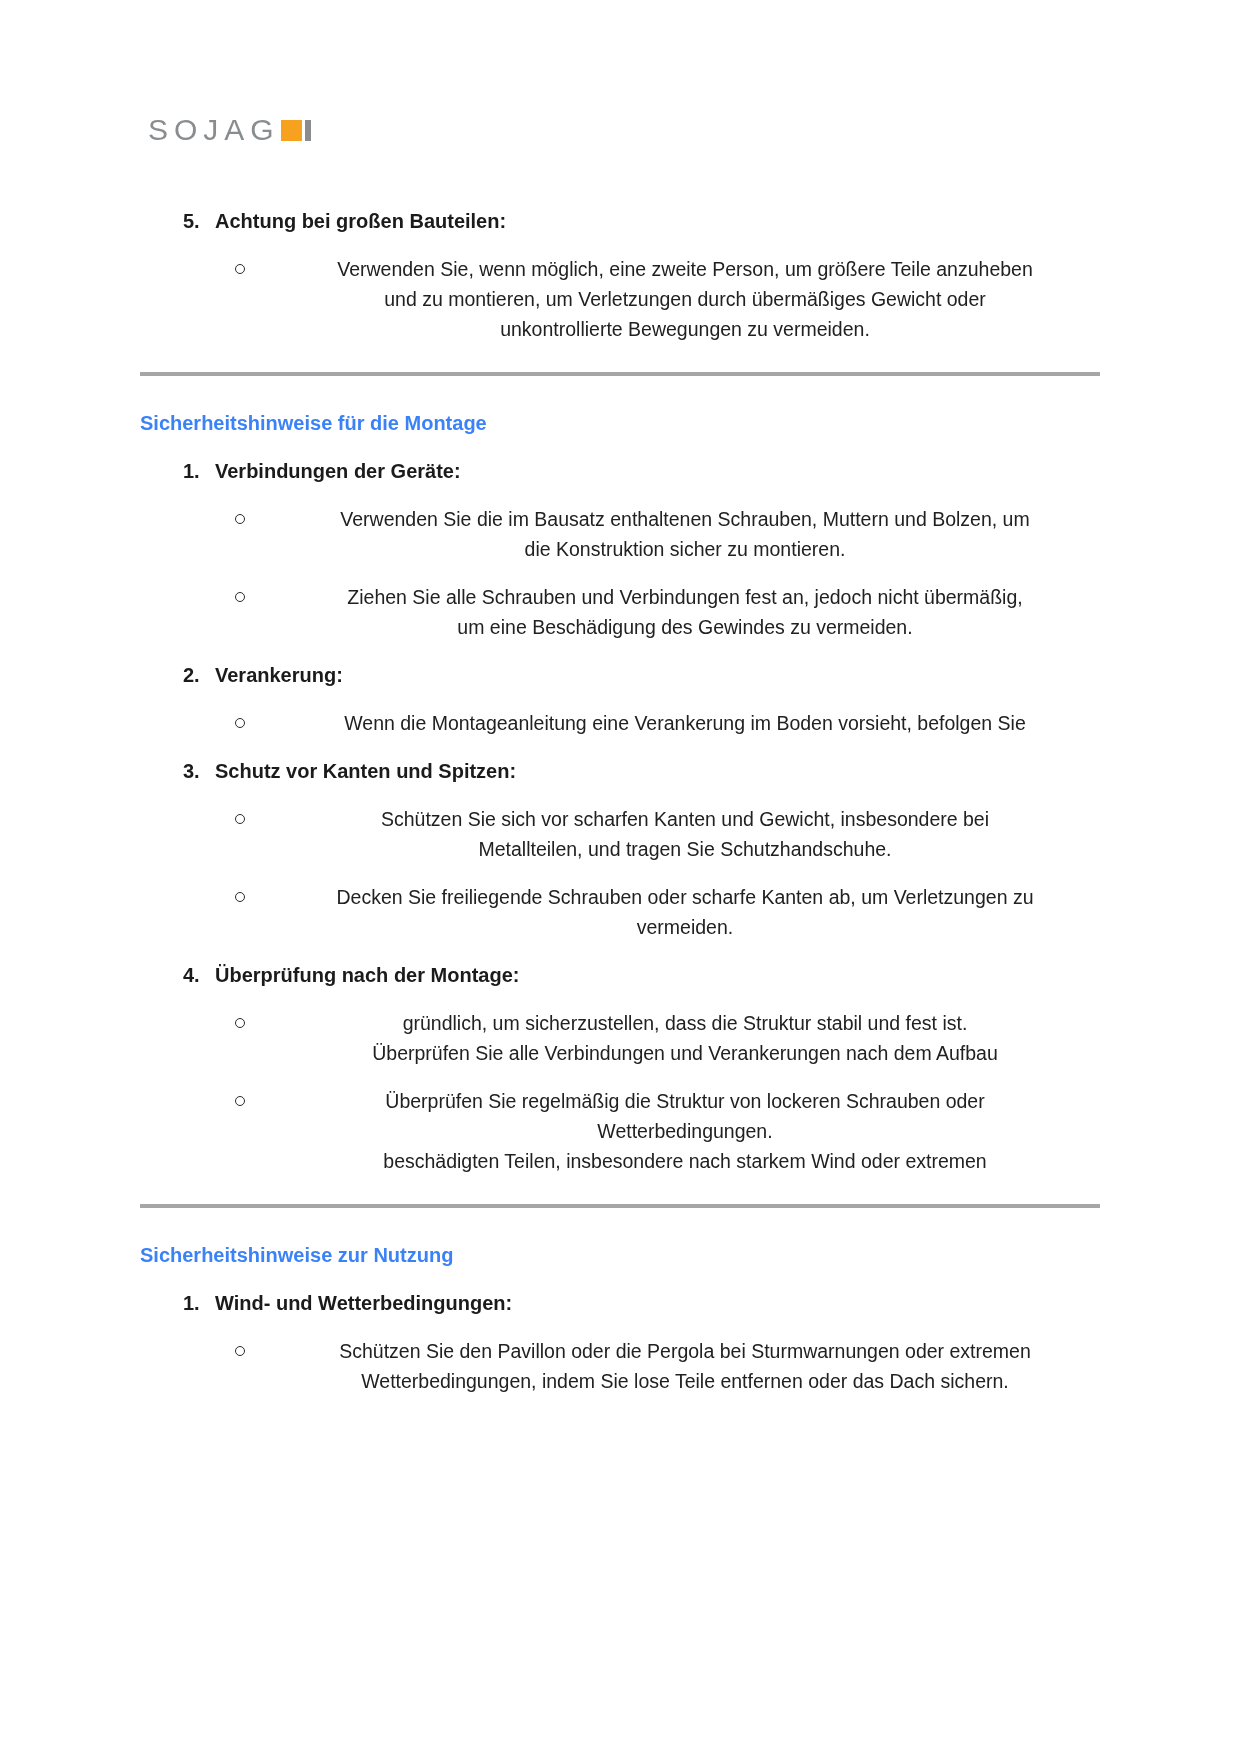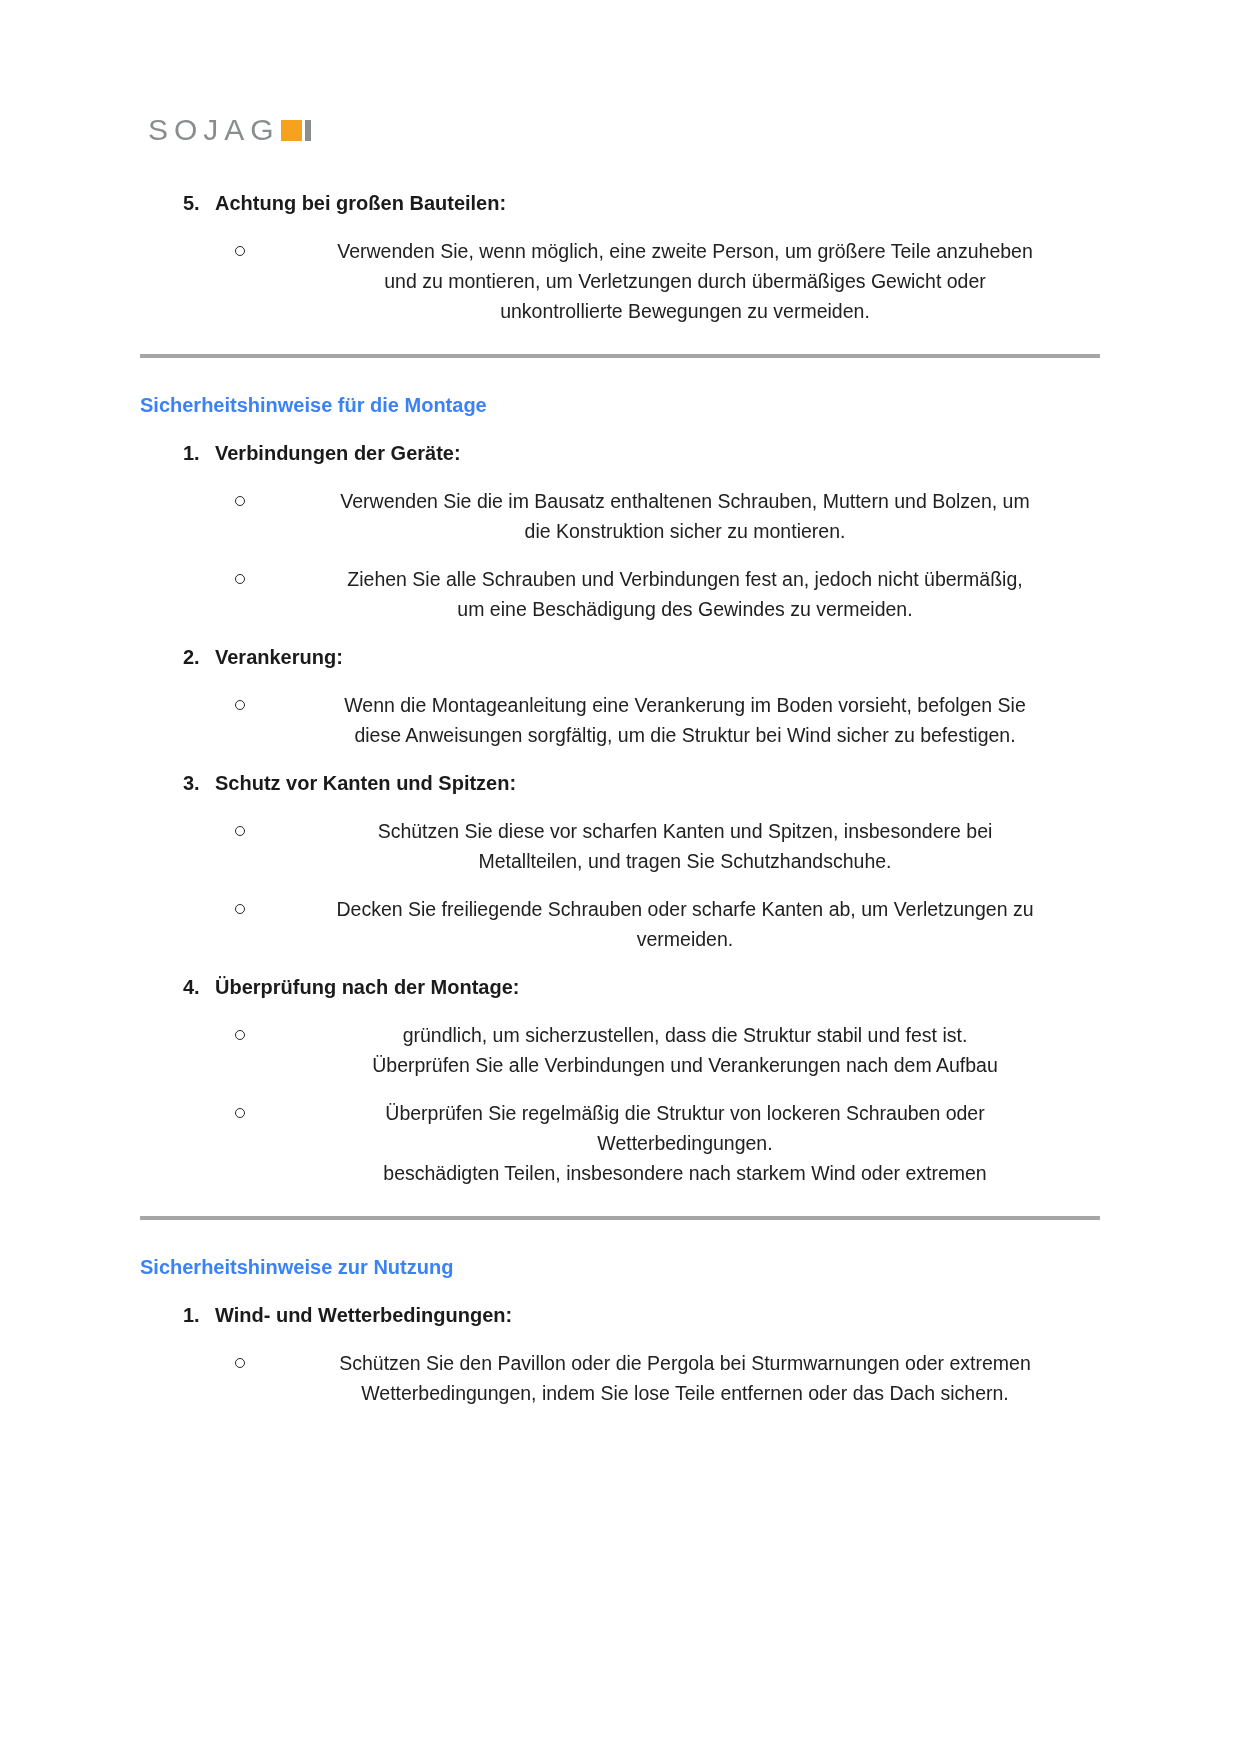--- a/index.html
+++ b/index.html
@@ -3,21 +3,21 @@
 <meta charset="utf-8">
 <style>
   html,body{margin:0;padding:0;background:#e9e9e9;}
   .page{
     width:1240px;height:1754px;background:#ffffff;margin:0 auto;
     position:relative;overflow:hidden;box-sizing:border-box;
     font-family:"Liberation Sans",sans-serif;color:#212121;
     padding:112px 140px 0 140px;
   }
   
-  .logo{display:flex;align-items:center;height:36px;margin:0 0 40px 8px;}
+  .logo{display:flex;align-items:center;height:36px;margin:0 0 58px 8px;}
   .logo-text{font-size:30px;font-weight:500;color:#8A8D8F;letter-spacing:6px;line-height:36px;}
   .logo-square{width:21px;height:21px;background:#F6A21E;margin-left:1px;}
   .logo-bar{width:6px;height:21px;background:#8A8D8F;margin-left:3px;}
   
   .heading{font-size:20px;font-weight:700;line-height:30px;margin:0 0 18px 0;color:#3b82f6;}
   
   .num-item{display:flex;padding-left:43px;margin:0 0 18px 0;font-size:20px;font-weight:700;line-height:30px;color:#1b1b1b;}
   .num-item .num{width:32px;flex:0 0 32px;}
   
   .bullet{position:relative;padding-left:130px;margin:0 0 18px 0;font-size:19.5px;line-height:30px;}
@@ -70,30 +70,29 @@
     <div class="bline">um eine Beschädigung des Gewindes zu vermeiden.</div>
   </div>
 
   <div class="num-item">
     <span class="num">2.</span>
     <span class="title">Verankerung:</span>
   </div>
   <div class="bullet">
     <span class="marker"></span>
     <div class="bline">Wenn die Montageanleitung eine Verankerung im Boden vorsieht, befolgen Sie</div>
-    <div class="bline">diese Anweisungen sorgfältig, um die Struktur bei Wind sicher zu befestigen.</div>
   </div>
 
   <div class="num-item">
     <span class="num">3.</span>
     <span class="title">Schutz vor Kanten und Spitzen:</span>
   </div>
   <div class="bullet">
     <span class="marker"></span>
-    <div class="bline">Schützen Sie diese vor scharfen Kanten und Spitzen, insbesondere bei</div>
+    <div class="bline">Schützen Sie sich vor scharfen Kanten und Gewicht, insbesondere bei</div>
     <div class="bline">Metallteilen, und tragen Sie Schutzhandschuhe.</div>
   </div>
   <div class="bullet">
     <span class="marker"></span>
     <div class="bline">Decken Sie freiliegende Schrauben oder scharfe Kanten ab, um Verletzungen zu</div>
     <div class="bline">vermeiden.</div>
   </div>
 
   <div class="num-item">
     <span class="num">4.</span>

